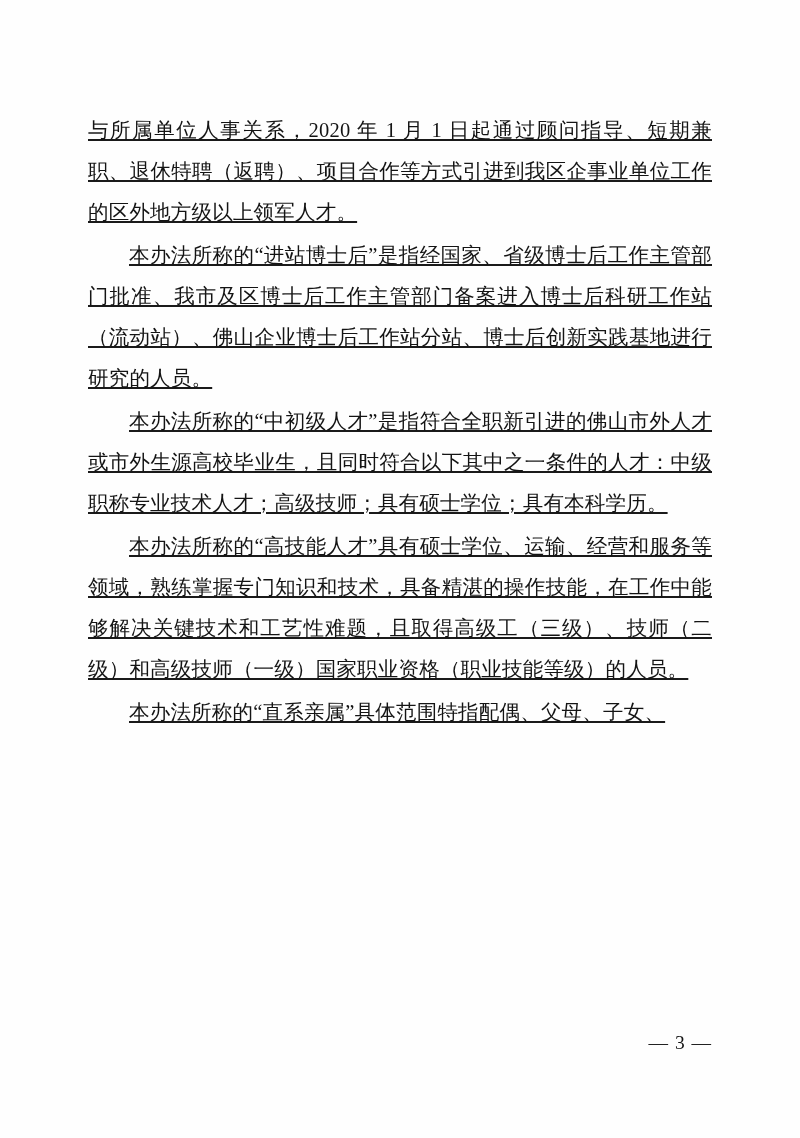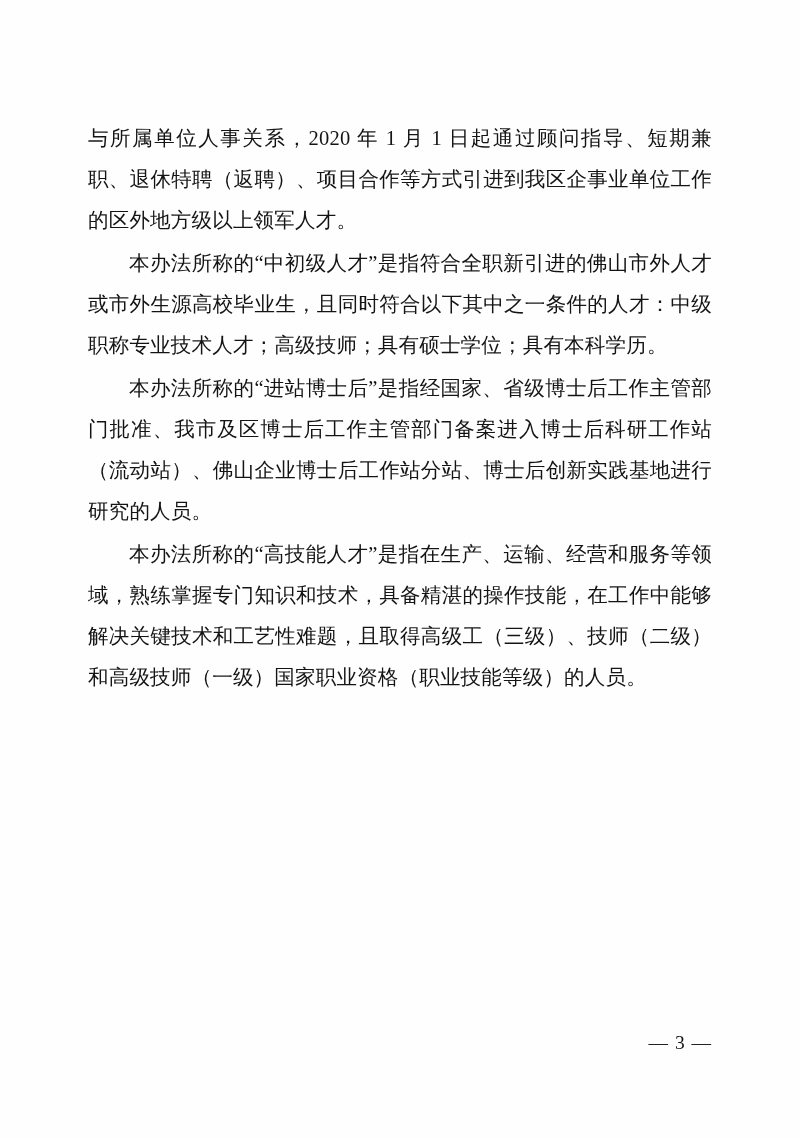--- a/index.html
+++ b/index.html
@@ -19,22 +19,23 @@
     left: 0;
     top: 0;
     width: 800px;
     height: 1138px;
     background: #fefefe;
     overflow: hidden;
   }
   .content {
     position: absolute;
     left: 88px;
-    top: 118px;
+    top: 110px;
     width: 624px;
+    text-decoration: underline;
   }
   p.para {
     margin: 0 0 2px 0;
     font-size: 20.5px;
     line-height: 41px;
     text-align: justify;
     text-justify: inter-ideograph;
     letter-spacing: 0.2px;
     font-family: "Liberation Serif", "DejaVu Serif", serif;
     color: #141414;
@@ -50,18 +51,19 @@
     letter-spacing: 1px;
     color: #141414;
   }
 </style>
 </head>
 <body>
 
 <div class="page">
   <div class="content">
     <p class="para">与所属单位人事关系，2020 年 1 月 1 日起通过顾问指导、短期兼职、退休特聘（返聘）、项目合作等方式引进到我区企事业单位工作的区外地方级以上领军人才。</p>
+    <p class="para indent">本办法所称的“进站博士后”是指经国家、省级博士后工作主管部门批准、我市及区博士后工作主管部门备案进入博士后科研工作站（流动站）、佛山企业博士后工作站分站、博士后创新实践基地进行研究的人员。</p>
     <p class="para indent">本办法所称的“中初级人才”是指符合全职新引进的佛山市外人才或市外生源高校毕业生，且同时符合以下其中之一条件的人才：中级职称专业技术人才；高级技师；具有硕士学位；具有本科学历。</p>
-    <p class="para indent">本办法所称的“进站博士后”是指经国家、省级博士后工作主管部门批准、我市及区博士后工作主管部门备案进入博士后科研工作站（流动站）、佛山企业博士后工作站分站、博士后创新实践基地进行研究的人员。</p>
-    <p class="para indent">本办法所称的“高技能人才”是指在生产、运输、经营和服务等领域，熟练掌握专门知识和技术，具备精湛的操作技能，在工作中能够解决关键技术和工艺性难题，且取得高级工（三级）、技师（二级）和高级技师（一级）国家职业资格（职业技能等级）的人员。</p>
+    <p class="para indent">本办法所称的“高技能人才”具有硕士学位、运输、经营和服务等领域，熟练掌握专门知识和技术，具备精湛的操作技能，在工作中能够解决关键技术和工艺性难题，且取得高级工（三级）、技师（二级）和高级技师（一级）国家职业资格（职业技能等级）的人员。</p>
+    <p class="para indent">本办法所称的“直系亲属”具体范围特指配偶、父母、子女、</p>
   </div>
   <div class="pagenum-wrap">— 3 —</div>
 </div>
 
 </body></html>

